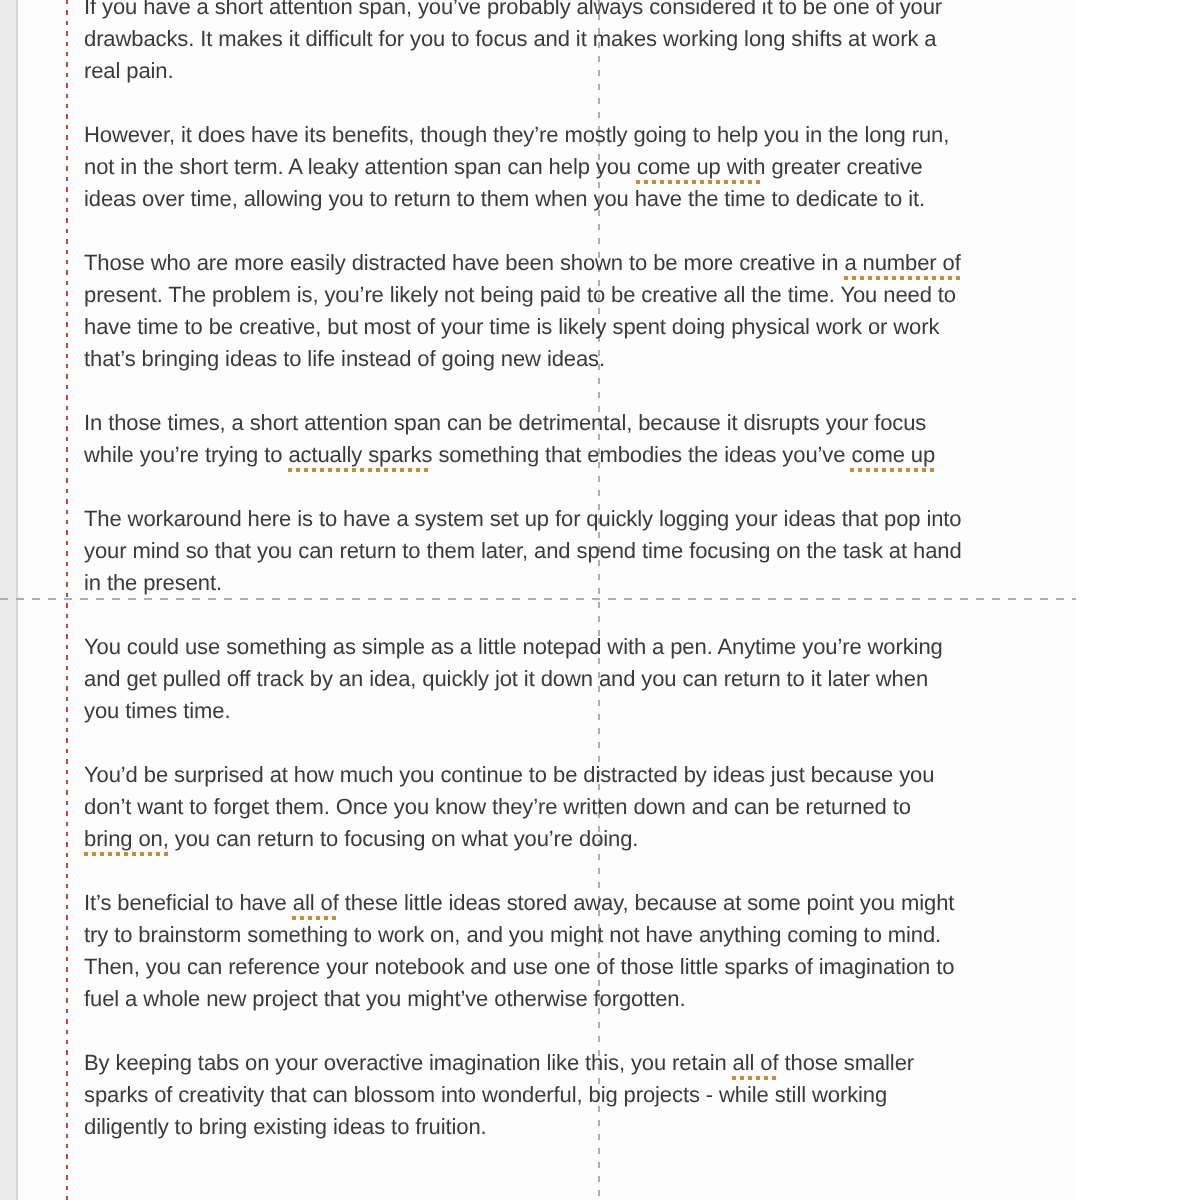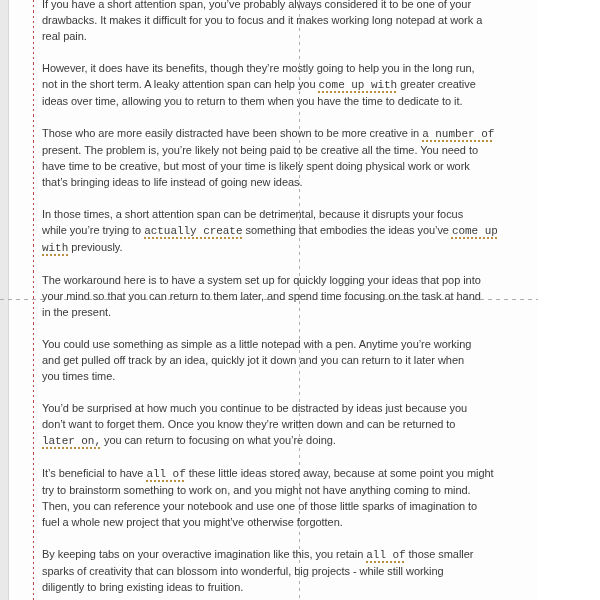--- a/index.html
+++ b/index.html
@@ -41,70 +41,68 @@
     letter-spacing:-0.05px;
   }
   .para{margin:0 0 16px 0;}
   .line{display:block;white-space:pre;}
   .proof{
     text-decoration:underline;
     text-decoration-style:dotted;
     text-decoration-color:var(--proof-underline,#bb8f42);
     text-decoration-thickness:1.5px;
     text-underline-offset:2.5px;
-    font-family:Liberation Mono, monospace;
   }
 </style>
 </head>
 <body>
 
 <div class="stage">
   <div class="paper"></div>
 
   <div class="guide v gray guide-center" style="left: 299px;"></div>
   <div class="guide h gray guide-fold" style="top: 299px;"></div>
   <div class="guide v red guide-left" style="left: 33px;"></div>
   <div class="guide v red guide-right" style="left: 556px;"></div>
 
   <div class="textblock">
       <p class="para">
         <span class="line">If you have a short attention span, you’ve probably always considered it to be one of your</span>
-        <span class="line">drawbacks. It makes it difficult for you to focus and it makes working long notepad at work a</span>
+        <span class="line">drawbacks. It makes it difficult for you to focus and it makes working long shifts at work a</span>
         <span class="line">real pain.</span>
       </p>
       <p class="para">
         <span class="line">However, it does have its benefits, though they’re mostly going to help you in the long run,</span>
         <span class="line">not in the short term. A leaky attention span can help you <span class="proof">come up with</span> greater creative</span>
         <span class="line">ideas over time, allowing you to return to them when you have the time to dedicate to it.</span>
       </p>
       <p class="para">
         <span class="line">Those who are more easily distracted have been shown to be more creative in <span class="proof">a number of</span></span>
         <span class="line">present. The problem is, you’re likely not being paid to be creative all the time. You need to</span>
         <span class="line">have time to be creative, but most of your time is likely spent doing physical work or work</span>
         <span class="line">that’s bringing ideas to life instead of going new ideas.</span>
       </p>
       <p class="para">
         <span class="line">In those times, a short attention span can be detrimental, because it disrupts your focus</span>
-        <span class="line">while you’re trying to <span class="proof">actually create</span> something that embodies the ideas you’ve <span class="proof">come up</span></span>
-        <span class="line"><span class="proof">with</span> previously.</span>
+        <span class="line">while you’re trying to <span class="proof">actually sparks</span> something that embodies the ideas you’ve <span class="proof">come up</span></span>
       </p>
       <p class="para">
         <span class="line">The workaround here is to have a system set up for quickly logging your ideas that pop into</span>
         <span class="line">your mind so that you can return to them later, and spend time focusing on the task at hand</span>
         <span class="line">in the present.</span>
       </p>
       <p class="para">
         <span class="line">You could use something as simple as a little notepad with a pen. Anytime you’re working</span>
         <span class="line">and get pulled off track by an idea, quickly jot it down and you can return to it later when</span>
         <span class="line">you times time.</span>
       </p>
       <p class="para">
         <span class="line">You’d be surprised at how much you continue to be distracted by ideas just because you</span>
         <span class="line">don’t want to forget them. Once you know they’re written down and can be returned to</span>
-        <span class="line"><span class="proof">later on,</span> you can return to focusing on what you’re doing.</span>
+        <span class="line"><span class="proof">bring on,</span> you can return to focusing on what you’re doing.</span>
       </p>
       <p class="para">
         <span class="line">It’s beneficial to have <span class="proof">all of</span> these little ideas stored away, because at some point you might</span>
         <span class="line">try to brainstorm something to work on, and you might not have anything coming to mind.</span>
         <span class="line">Then, you can reference your notebook and use one of those little sparks of imagination to</span>
         <span class="line">fuel a whole new project that you might’ve otherwise forgotten.</span>
       </p>
       <p class="para">
         <span class="line">By keeping tabs on your overactive imagination like this, you retain <span class="proof">all of</span> those smaller</span>
         <span class="line">sparks of creativity that can blossom into wonderful, big projects - while still working</span>

